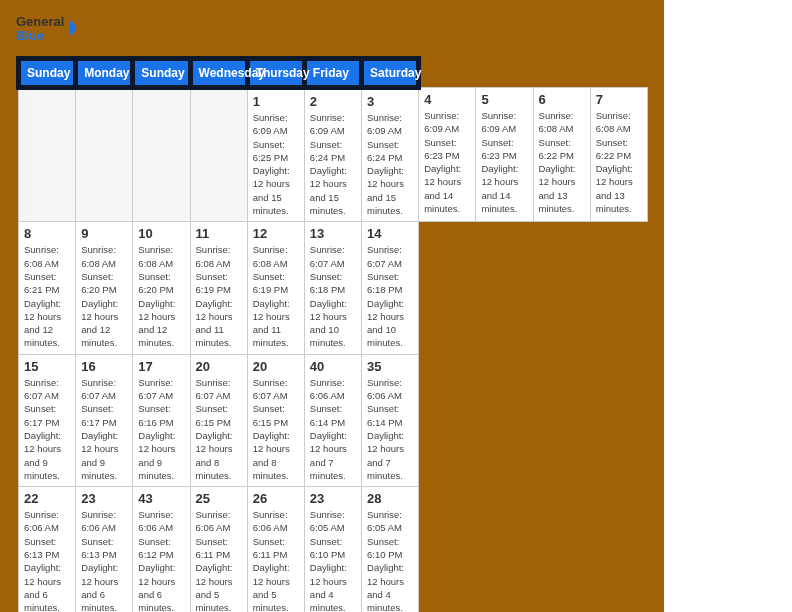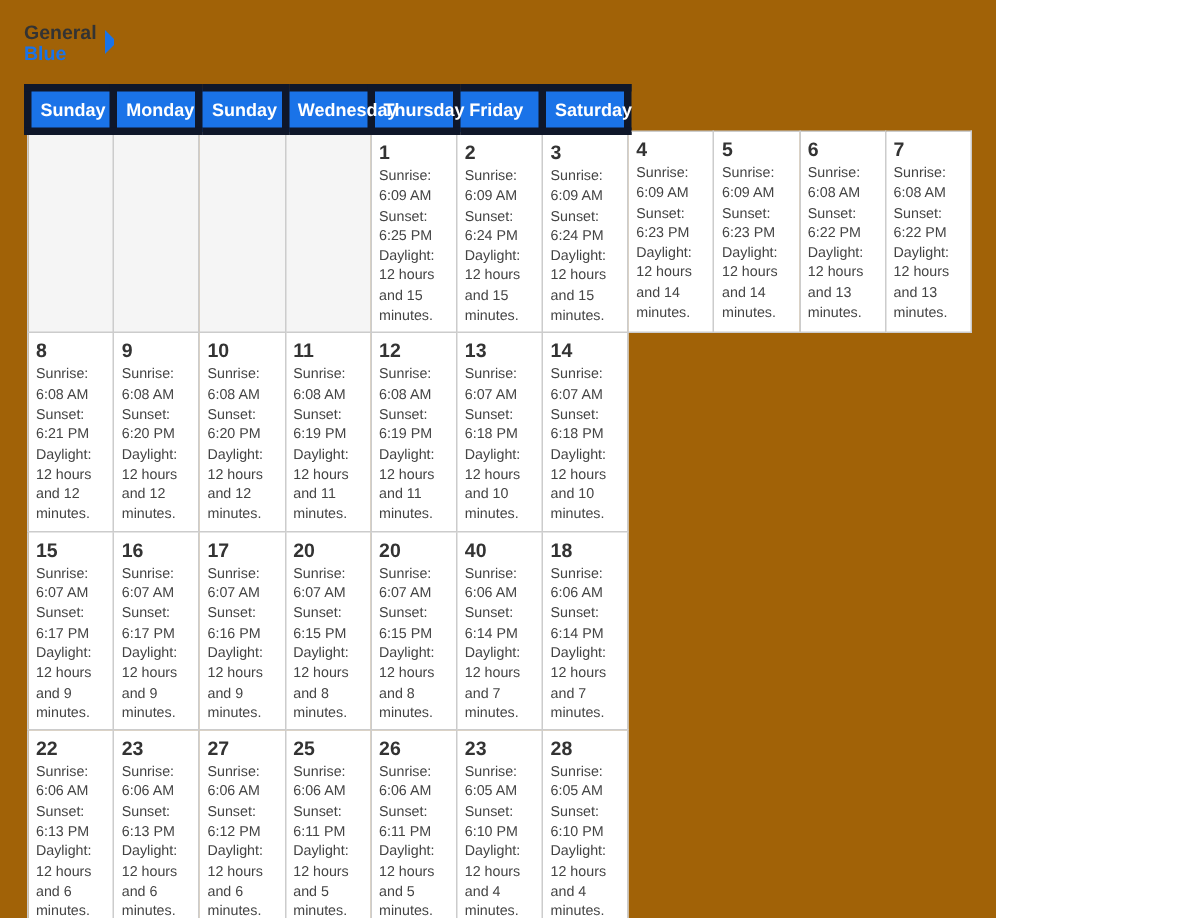--- a/index.html
+++ b/index.html
@@ -190,35 +190,35 @@
           </td>
           <td>
             <div class="day-number">20</div>
             <div class="day-info">Sunrise: 6:07 AM<br>Sunset: 6:15 PM<br>Daylight: 12 hours<br>and 8 minutes.</div>
           </td>
           <td>
             <div class="day-number">40</div>
             <div class="day-info">Sunrise: 6:06 AM<br>Sunset: 6:14 PM<br>Daylight: 12 hours<br>and 7 minutes.</div>
           </td>
           <td>
-            <div class="day-number">18</div>
+            <div class="day-number">35</div>
             <div class="day-info">Sunrise: 6:06 AM<br>Sunset: 6:14 PM<br>Daylight: 12 hours<br>and 7 minutes.</div>
           </td>
         </tr>
         <tr>
           <td>
             <div class="day-number">22</div>
             <div class="day-info">Sunrise: 6:06 AM<br>Sunset: 6:13 PM<br>Daylight: 12 hours<br>and 6 minutes.</div>
           </td>
           <td>
             <div class="day-number">23</div>
             <div class="day-info">Sunrise: 6:06 AM<br>Sunset: 6:13 PM<br>Daylight: 12 hours<br>and 6 minutes.</div>
           </td>
           <td>
-            <div class="day-number">27</div>
+            <div class="day-number">43</div>
             <div class="day-info">Sunrise: 6:06 AM<br>Sunset: 6:12 PM<br>Daylight: 12 hours<br>and 6 minutes.</div>
           </td>
           <td>
             <div class="day-number">25</div>
             <div class="day-info">Sunrise: 6:06 AM<br>Sunset: 6:11 PM<br>Daylight: 12 hours<br>and 5 minutes.</div>
           </td>
           <td>
             <div class="day-number">26</div>
             <div class="day-info">Sunrise: 6:06 AM<br>Sunset: 6:11 PM<br>Daylight: 12 hours<br>and 5 minutes.</div>
           </td>

